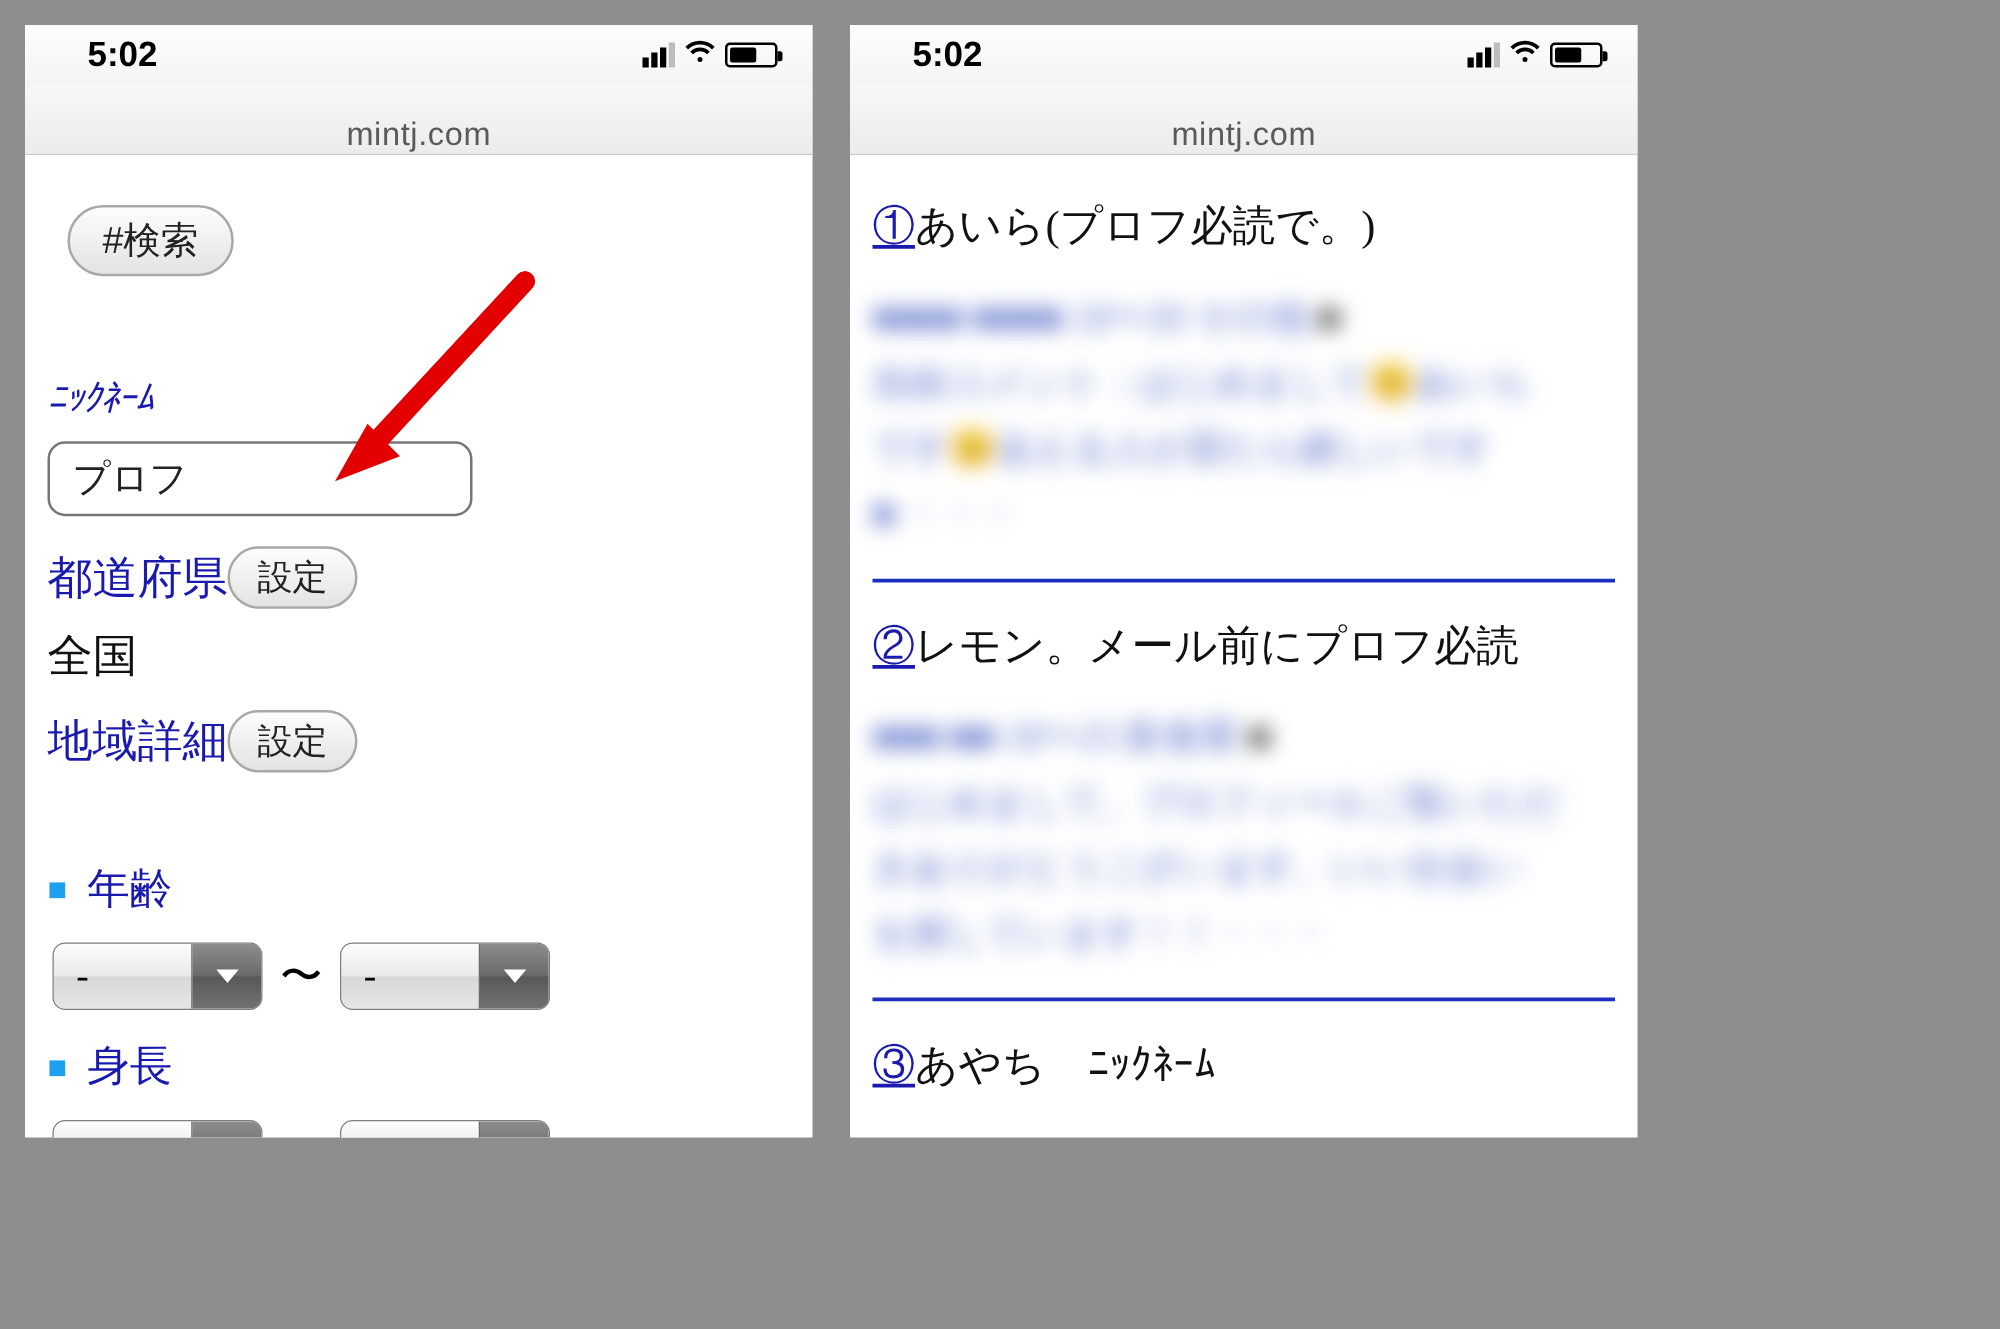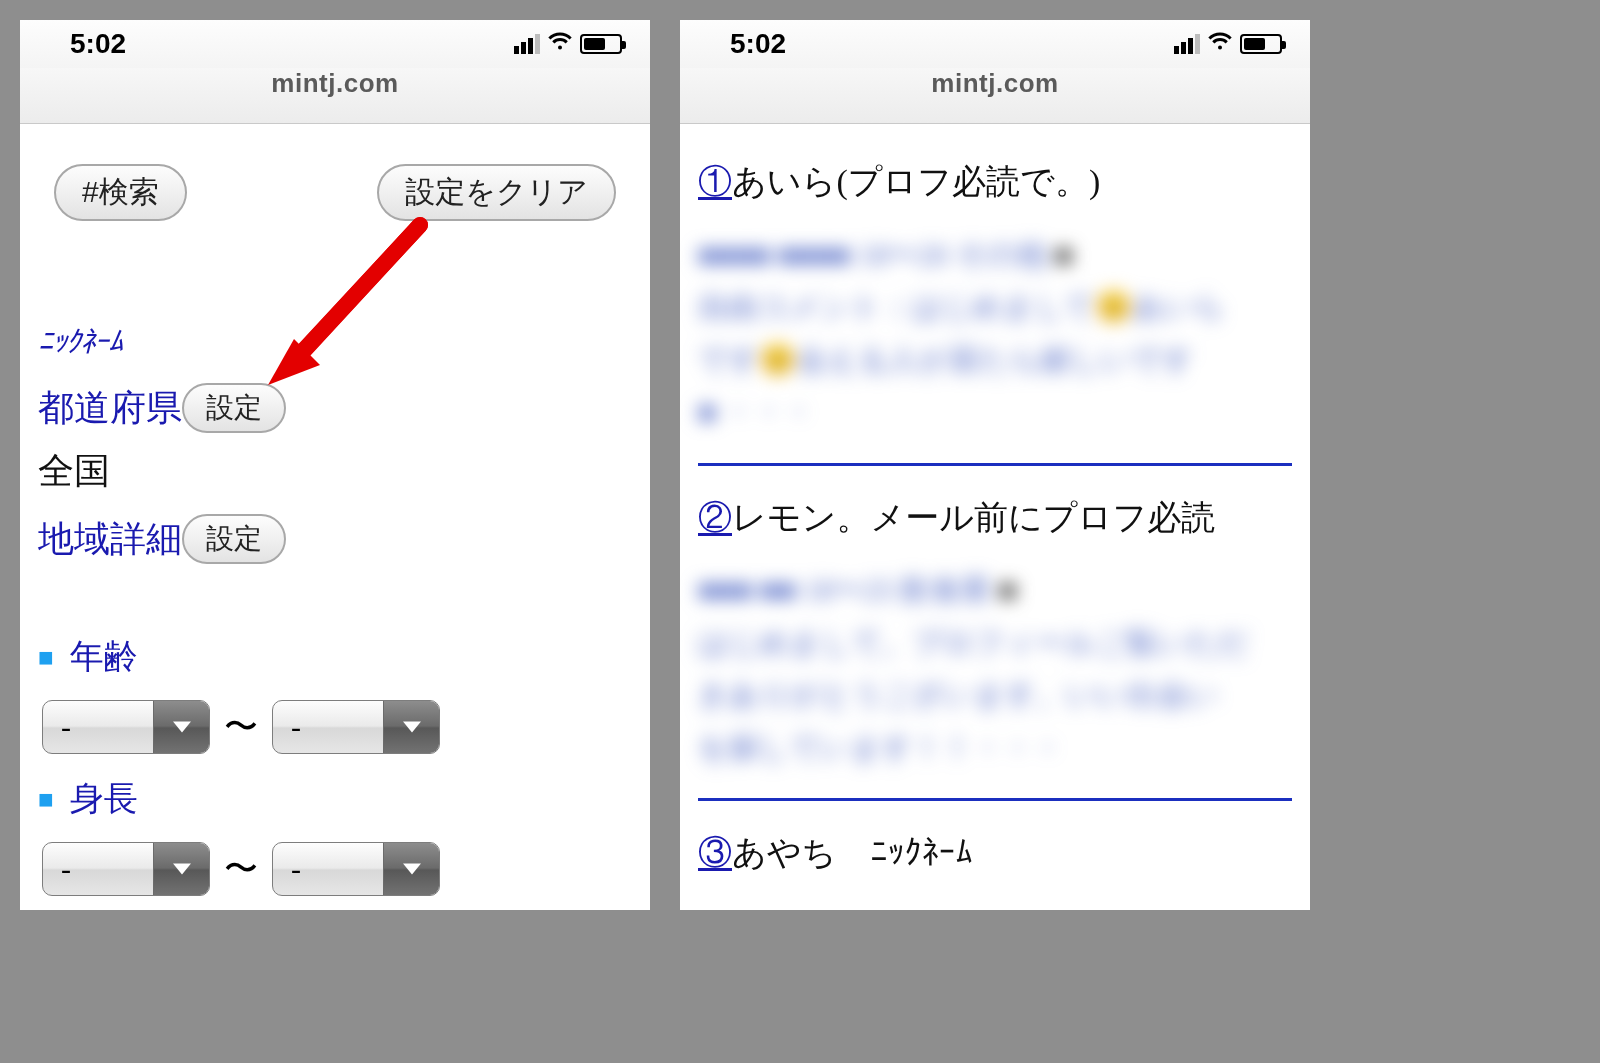--- a/index.html
+++ b/index.html
@@ -30,24 +30,23 @@
     padding: 0 28px 0 50px;
     background: linear-gradient(#fdfdfd,#f4f4f4);
     font-weight: 600;
     font-size: 28px;
   }
   .status-icons { display:flex; align-items:center; gap:8px; }
   .url-bar {
     height: 56px;
     background: linear-gradient(#f7f7f7,#ececec);
     border-bottom: 1px solid #c9c9c9;
-    display:flex; align-items:flex-start; justify-content:center;
+    display:flex; align-items:flex-end; justify-content:center;
     font-size: 26px; color:#5a5a5a;
     letter-spacing: 0.5px;
-    font-weight: bold;
   }
   .content {
     padding: 20px 18px 0 18px;
     font-family: "Hiragino Mincho ProN","Yu Mincho",serif;
   }
   .top-buttons {
     display:flex;
     justify-content:space-between;
     padding: 20px 16px 0 16px;
   }
@@ -69,21 +68,21 @@
     font-family: "Hiragino Mincho ProN","Yu Mincho",serif;
     margin-top: 36px;
     display:flex; align-items:center; gap:14px;
   }
   .nickname-label{
     color:#1a1aaf;
     font-family:"HGSoeiKakugothic","Hiragino Kaku Gothic ProN",sans-serif;
     font-size:30px;
     font-style: italic;
     letter-spacing: -1px;
-    margin-top: 104px;
+    margin-top: 82px;
   }
   .text-input{
     margin-top:16px;
     width: 340px;
     height: 60px;
     border: 2px solid #767676;
     border-radius: 14px;
     font-size: 30px;
     font-family: "Hiragino Kaku Gothic ProN",sans-serif;
     padding: 0 18px;
@@ -211,26 +210,24 @@
   </div>
   <div class="url-bar">
     <span>mintj.com</span>
   </div>
 
   <div class="content">
     <div class="top-buttons">
       <div class="pill-btn">
           <span>#検索</span>
         </div>
-      <div class="pill-btn">
-          <span>設定をクリア</span>
-        </div>
     </div>
 
     <div class="nickname-label">ﾆｯｸﾈｰﾑ</div>
+    <input class="text-input" value="プロフ" style="">
 
     <div class="row-line" style="margin-top:24px;">
       <span class="lbl">都道府県</span>
       <span class="pill-btn small">
           <span>設定</span>
         </span>
     </div>
     <div class="plain-val">全国</div>
 
     <div class="row-line">

